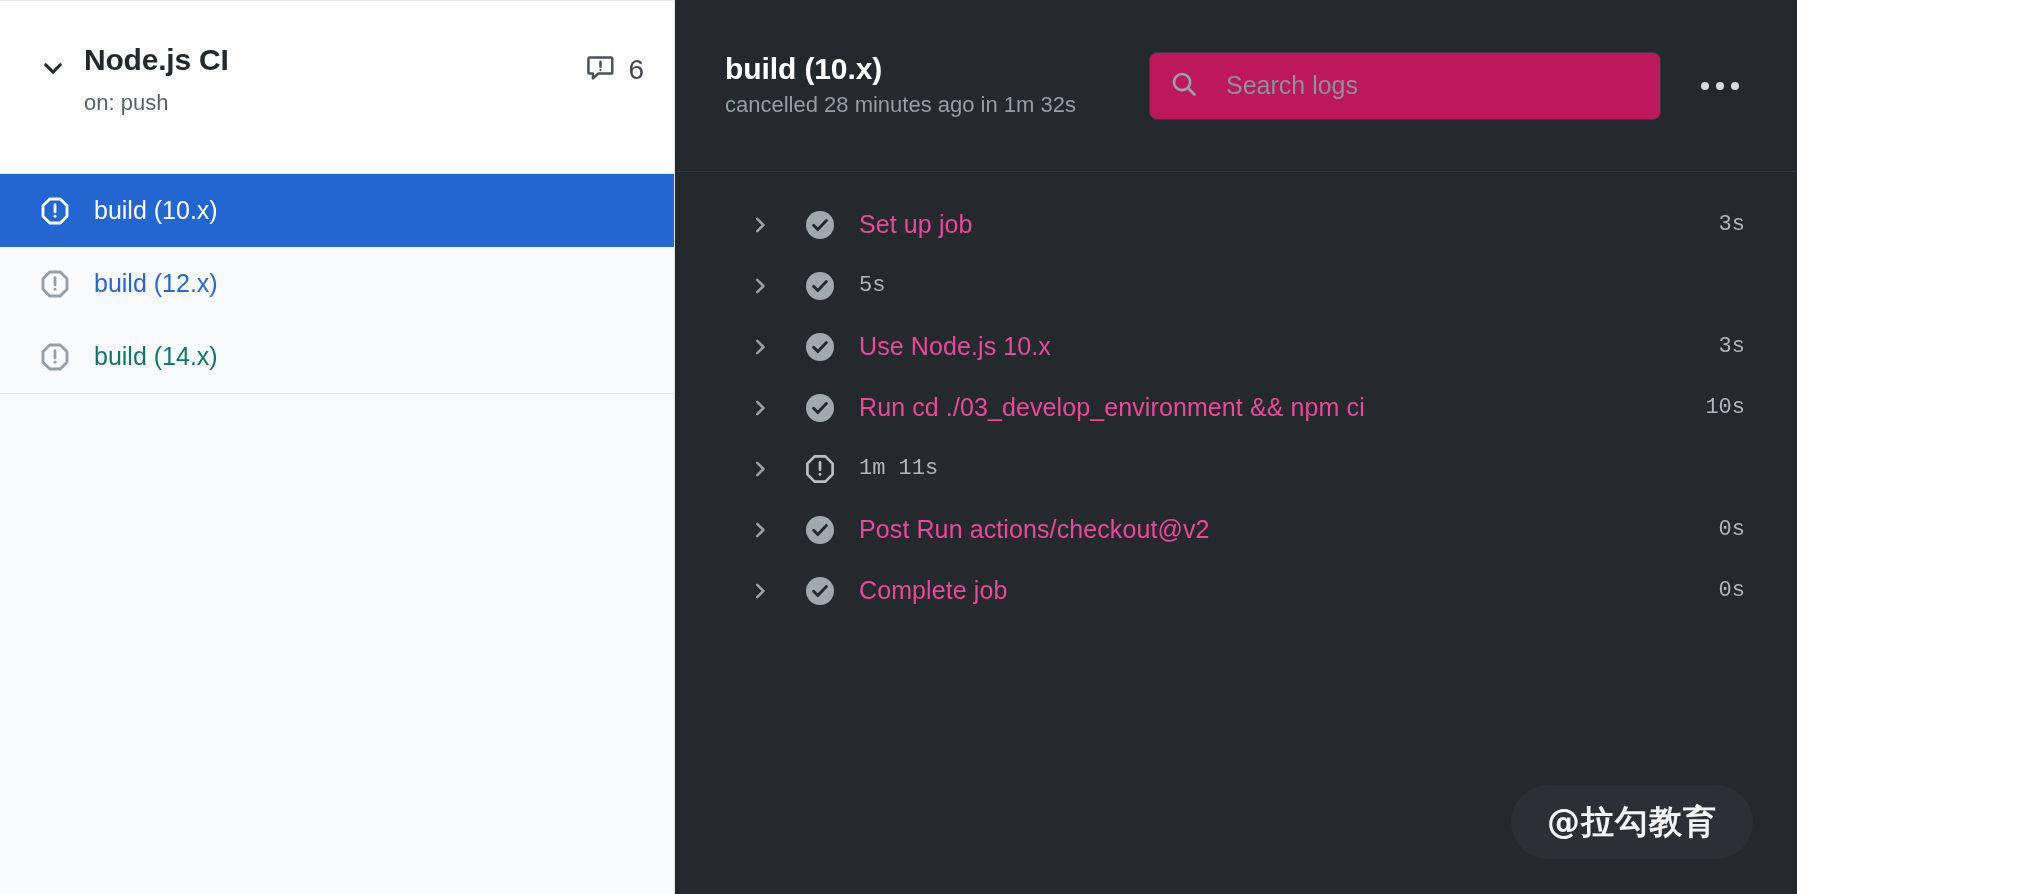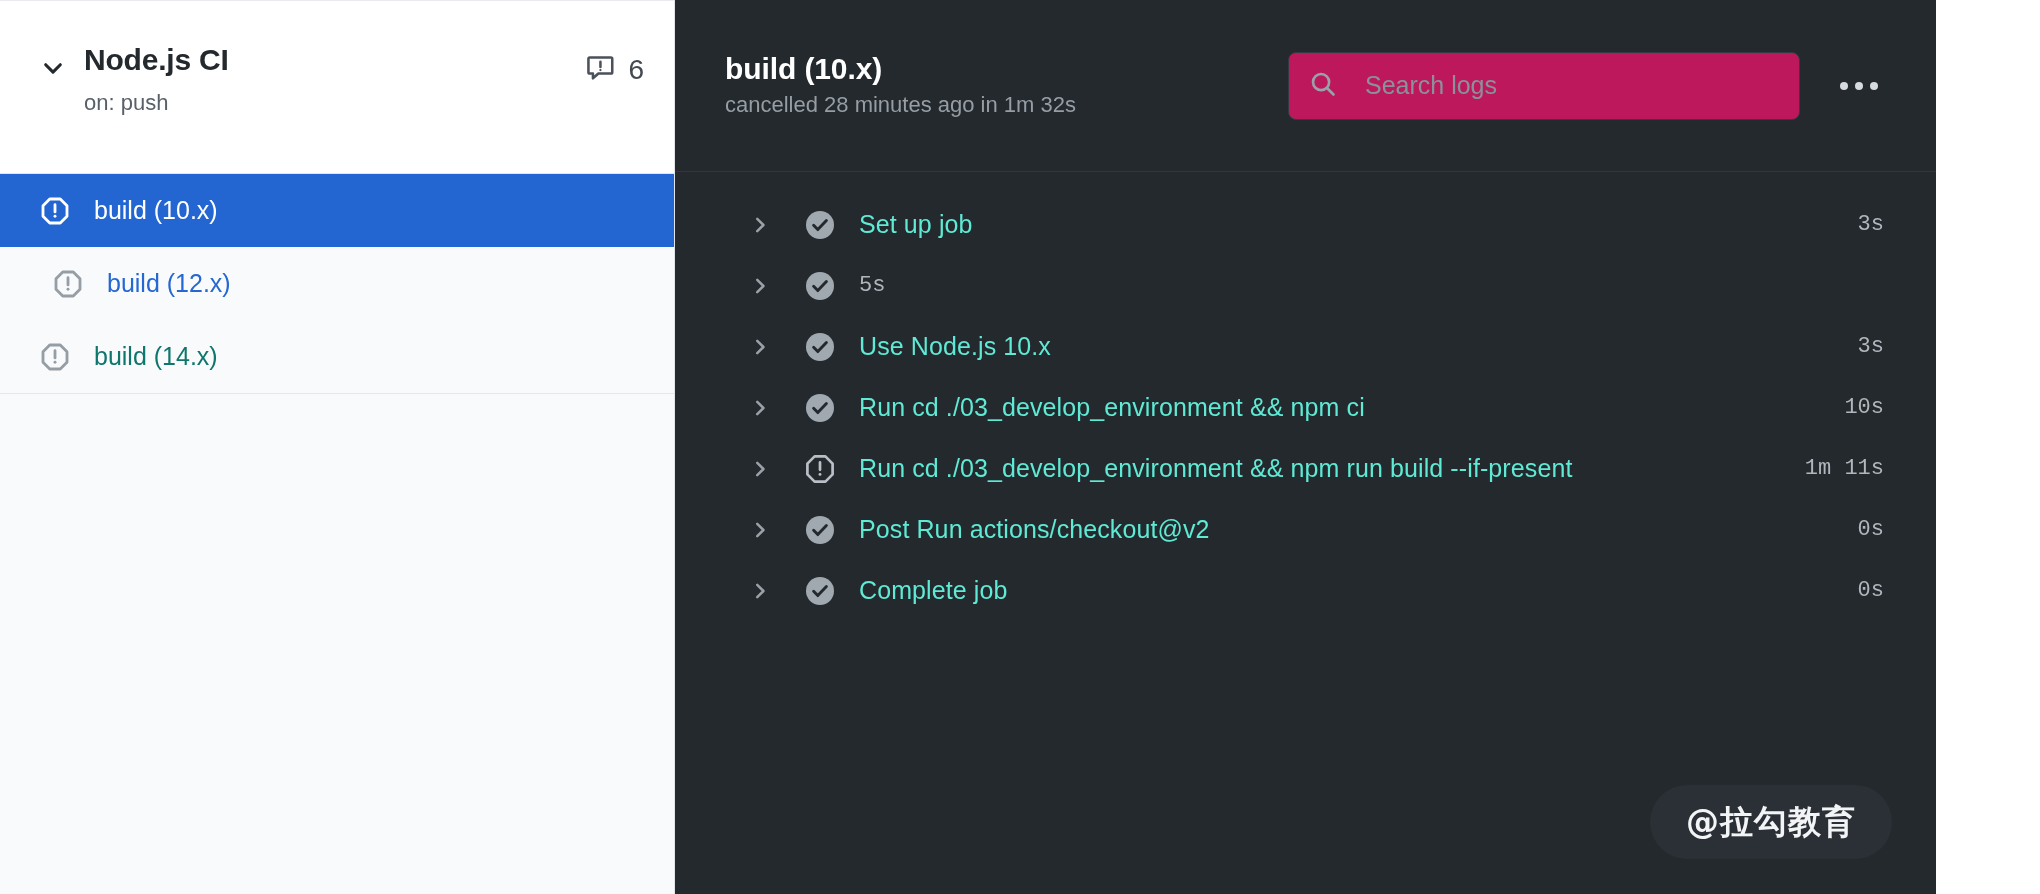--- a/index.html
+++ b/index.html
@@ -3,21 +3,21 @@
 <meta charset="utf-8">
 <style>
   * { box-sizing: border-box; margin: 0; padding: 0; }
   html, body {
     width: 2040px; height: 894px;
     font-family: "Liberation Sans", sans-serif;
     background: #ffffff;
     overflow: hidden;
   }
   .app {
-    width: 1936px; height: 894px;
+    width: 1797px; height: 894px;
     display: flex;
     position: relative;
   }
 
   
   .sidebar {
     width: 675px;
     height: 894px;
     background: #f9fafb;
     border-right: 1px solid #e1e4e8;
@@ -83,21 +83,21 @@
   .job-row .job-icon {
     width: 34px; height: 34px;
     flex: 0 0 34px;
     margin-right: 22px;
     display: flex; align-items: center; justify-content: center;
   }
   .job-row.selected {
     background: #2366d1;
     color: #ffffff;
   }
-  .job-row.linky { color: #2567d3; margin-left: 13px; }
+  .job-row.linky { color: #2567d3; }
   .job-list-divider {
     height: 1px;
     background: #e6e8eb;
     width: 100%;
   }
   .sidebar-rest { flex: 1 1 auto; background: #f9fafb; }
 
   
   .main {
     flex: 1 1 auto;
@@ -186,21 +186,21 @@
   }
   .step-status {
     width: 34px; height: 34px;
     flex: 0 0 34px;
     margin-right: 22px;
     display: flex; align-items: center; justify-content: center;
   }
   .step-label {
     flex: 1 1 auto;
     font-size: 25px;
-    color: #5eead4;
+    color: #ec4899;
     white-space: nowrap;
     letter-spacing: 0.1px;
   }
   .step-time {
     font-family: "Liberation Mono", monospace;
     font-size: 22px;
     color: #b0b6bd;
     white-space: pre;
     text-align: center;
   }
@@ -391,21 +391,20 @@
               <polyline points="6,3.5 10.5,8 6,12.5"></polyline>
             </svg>
         </span>
         <span class="step-status">
           <svg width="32" height="32" viewBox="0 0 16 16" fill="none" stroke="#b9bfc6" stroke-width="1.35" stroke-linejoin="round">
             <path d="M5.3 1.7h5.4L14.3 5.3v5.4L10.7 14.3H5.3L1.7 10.7V5.3z"></path>
             <line x1="8" y1="4.7" x2="8" y2="8.4" stroke-linecap="round"></line>
             <circle cx="8" cy="10.7" r="0.72" fill="#b9bfc6" stroke="none"></circle>
           </svg>
         </span>
-        <span class="step-label">Run cd ./03_develop_environment &amp;&amp; npm run build --if-present</span>
         <span class="step-time">1m 11s</span>
       </div>
 
       <div class="step-row">
         <span class="step-chevron">
           <svg width="22" height="22" viewBox="0 0 16 16" fill="none" stroke="currentColor" stroke-width="1.8" stroke-linecap="round" stroke-linejoin="round">
               <polyline points="6,3.5 10.5,8 6,12.5"></polyline>
             </svg>
         </span>
         <span class="step-status">

